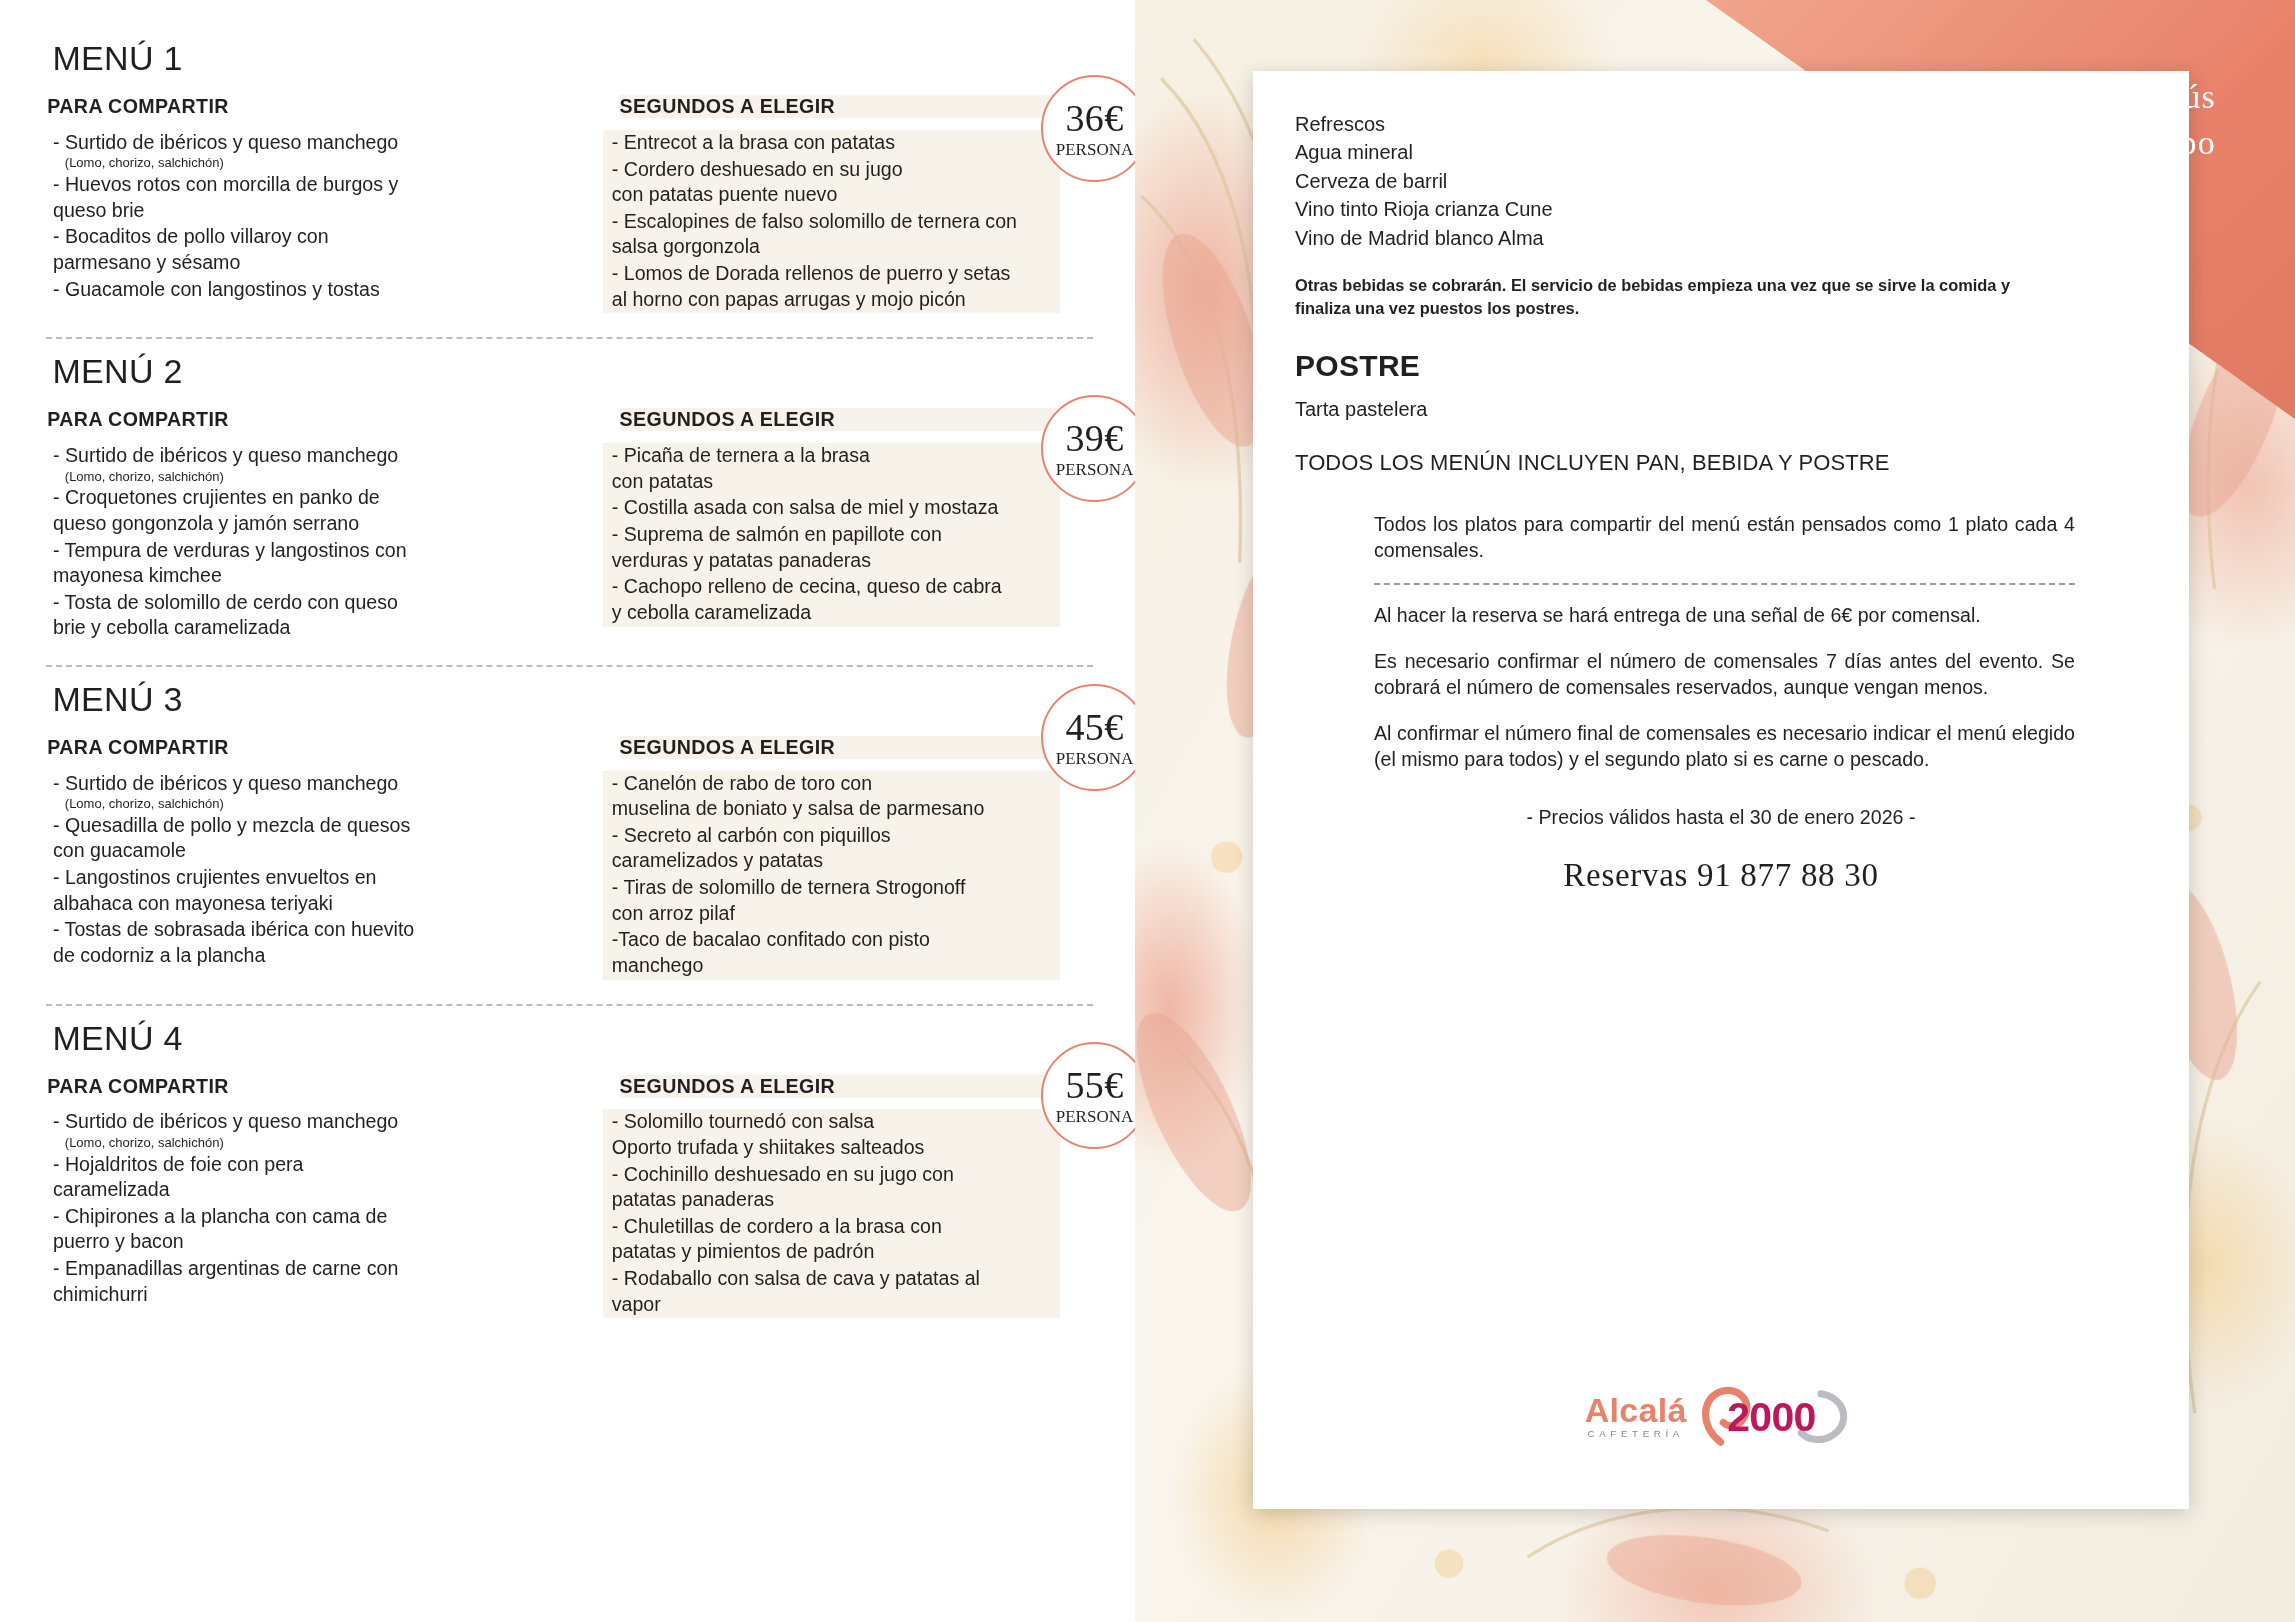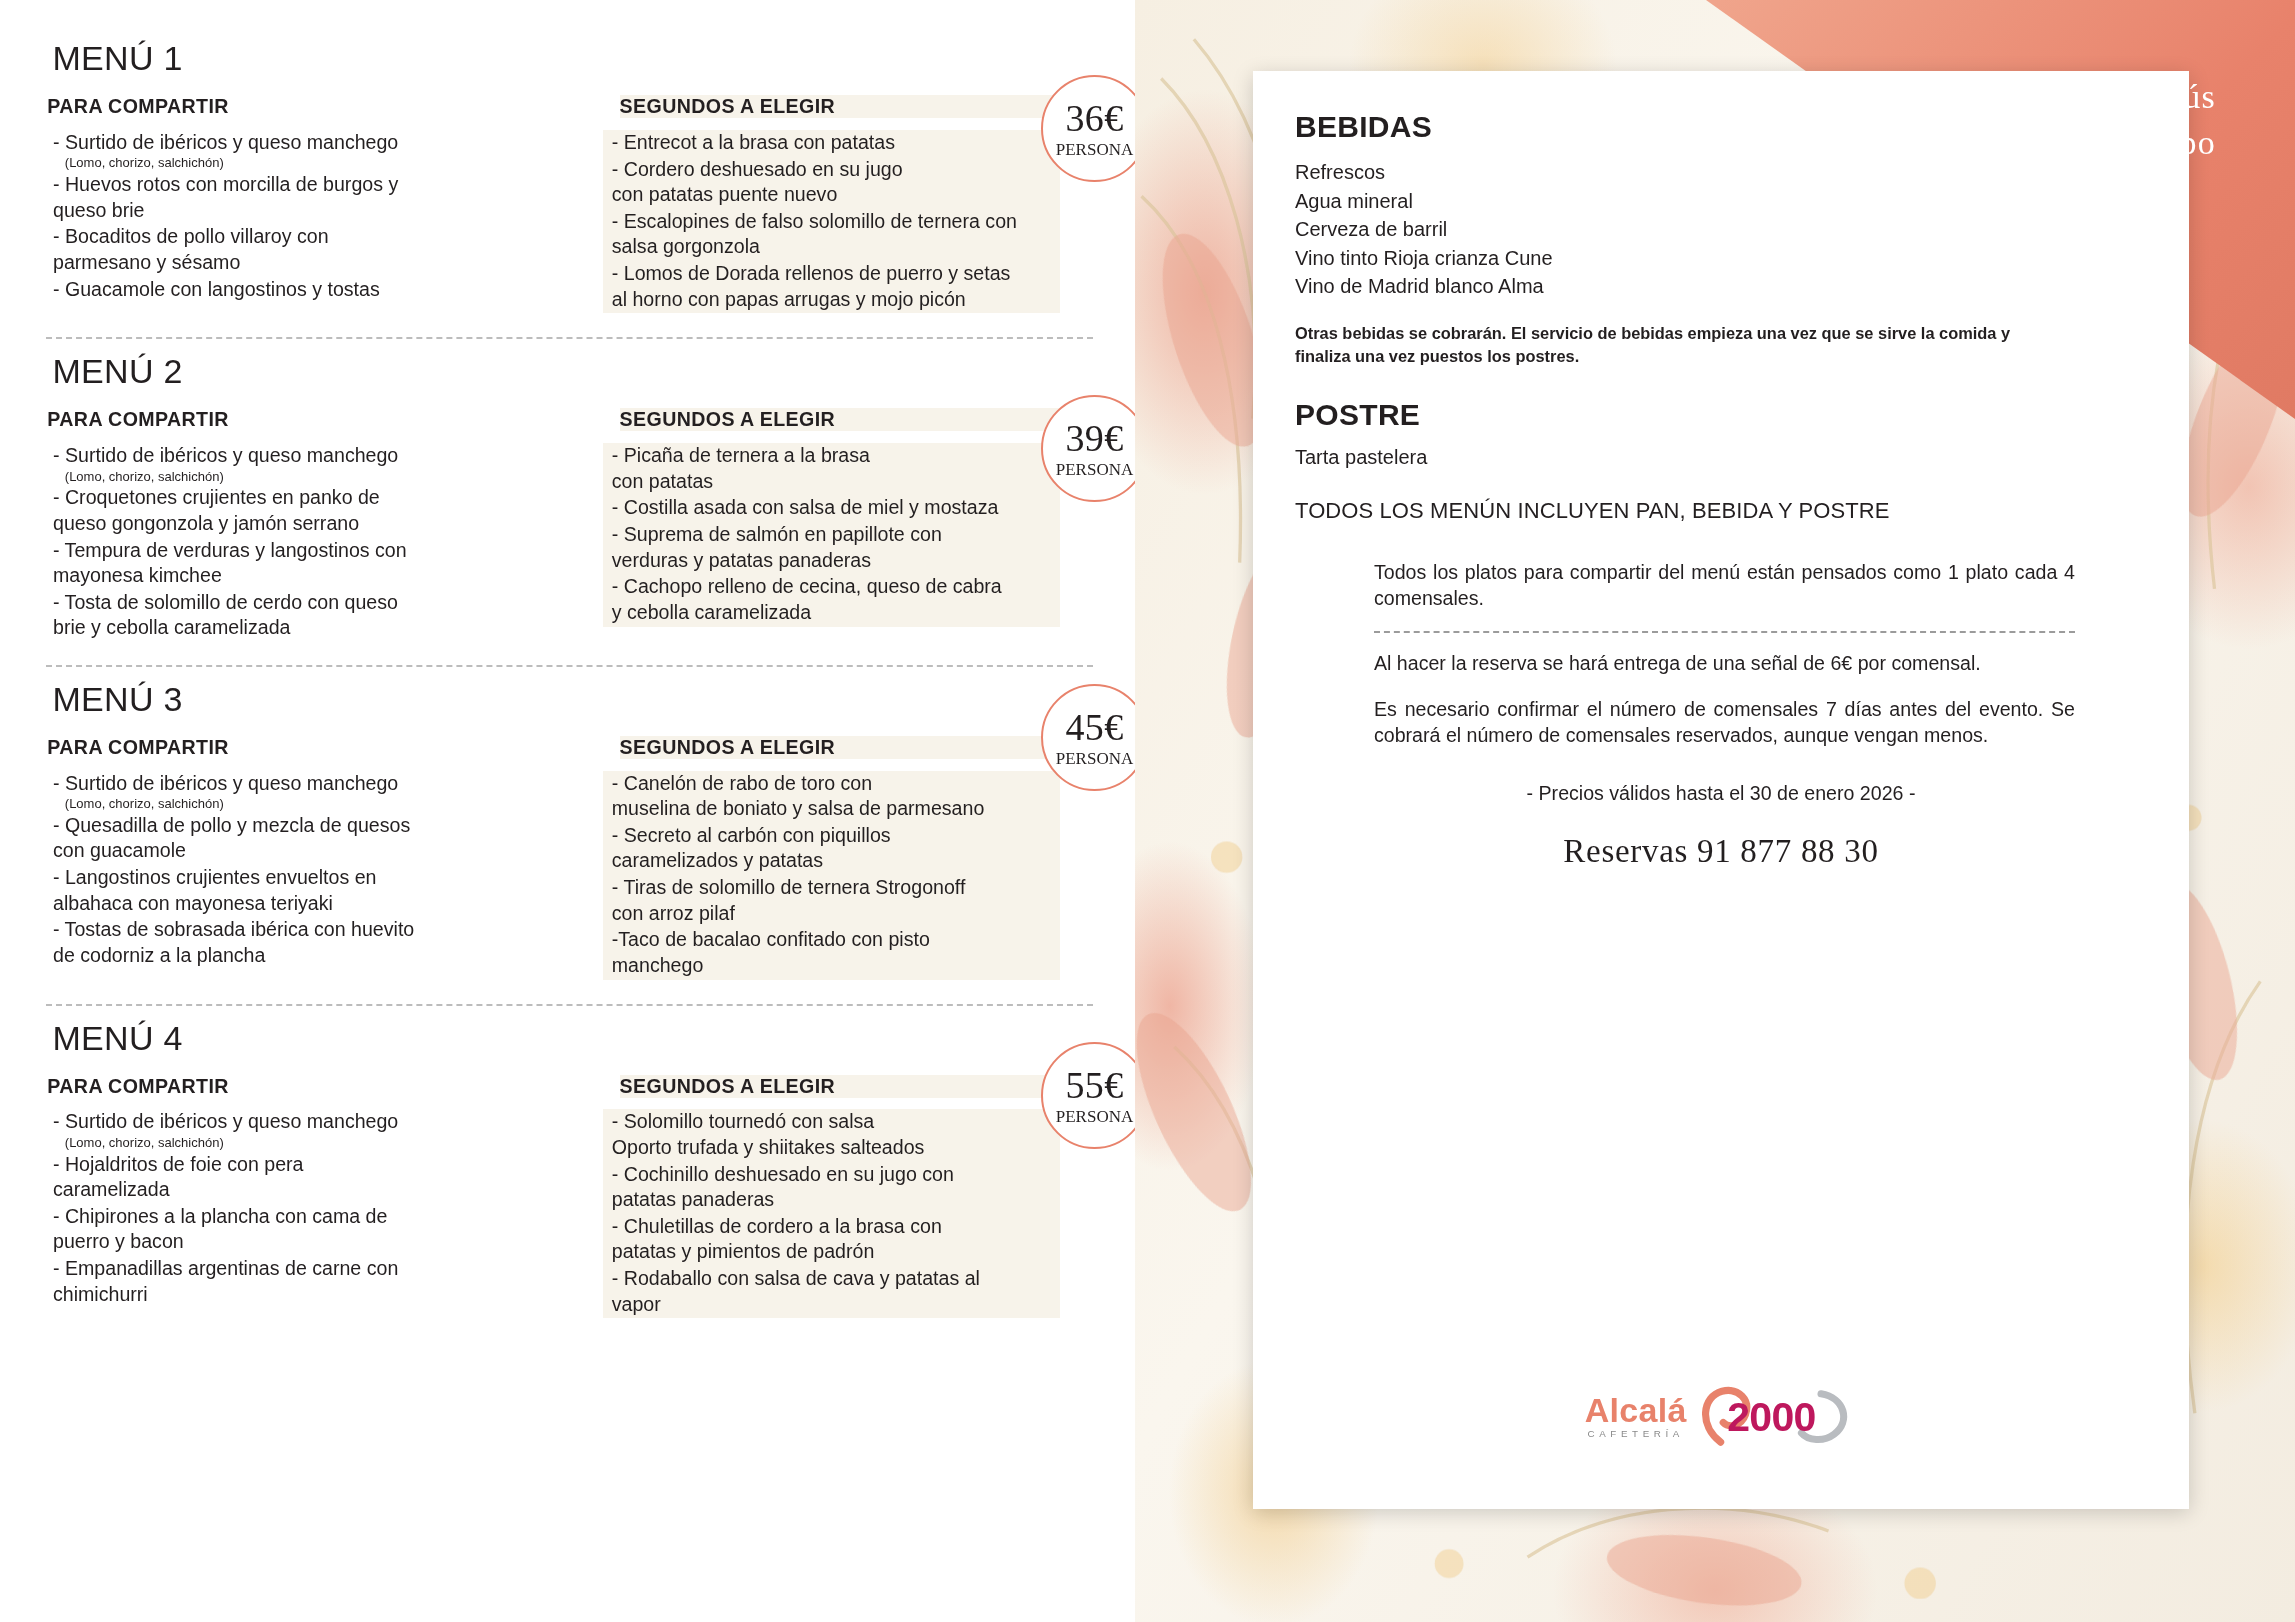--- a/index.html
+++ b/index.html
@@ -509,41 +509,41 @@
 
     <div class="corner"></div>
     <div class="corner-title">
       <div>Menús</div>
       <div>Grupo</div>
     </div>
 
     <div class="card">
       <div class="card-clip"></div>
 
-      <h2>BEBIDAS</h2>
       <ul class="drinks">
         <li>Refrescos</li>
         <li>Agua mineral</li>
         <li>Cerveza de barril</li>
         <li>Vino tinto Rioja crianza Cune</li>
         <li>Vino de Madrid blanco Alma</li>
       </ul>
 
       <p class="note-bold">Otras bebidas se cobrarán. El servicio de bebidas empieza una vez que se sirve la comida y finaliza una vez puestos los postres.</p>
 
       <h2>POSTRE</h2>
       <p class="postre-item">Tarta pastelera</p>
 
       <p class="all-include">TODOS LOS MENÚN INCLUYEN PAN, BEBIDA Y POSTRE</p>
 
       <div class="conditions">
         <p>Todos los platos para compartir del menú están pensados como 1 plato cada 4 comensales.</p>
         <hr class="cond-divider">
         <p>Al hacer la reserva se hará entrega de una señal de 6€ por comensal.</p>
         <p>Es necesario confirmar el número de comensales 7 días antes del evento. Se cobrará el número de comensales reservados, aunque vengan menos.</p>
+        <p>Al confirmar el número final de comensales es necesario indicar el menú elegido (el mismo para todos) y el segundo plato si es carne o pescado.</p>
       </div>
 
       <p class="valid">- Precios válidos hasta el 30 de enero 2026 -</p>
       <p class="reservas">Reservas 91 877 88 30</p>
 
       <div class="logo">
         <div class="word">
           <span class="alcala">Alcalá</span>
           <span class="cafeteria">CAFETERÍA</span>
         </div>

